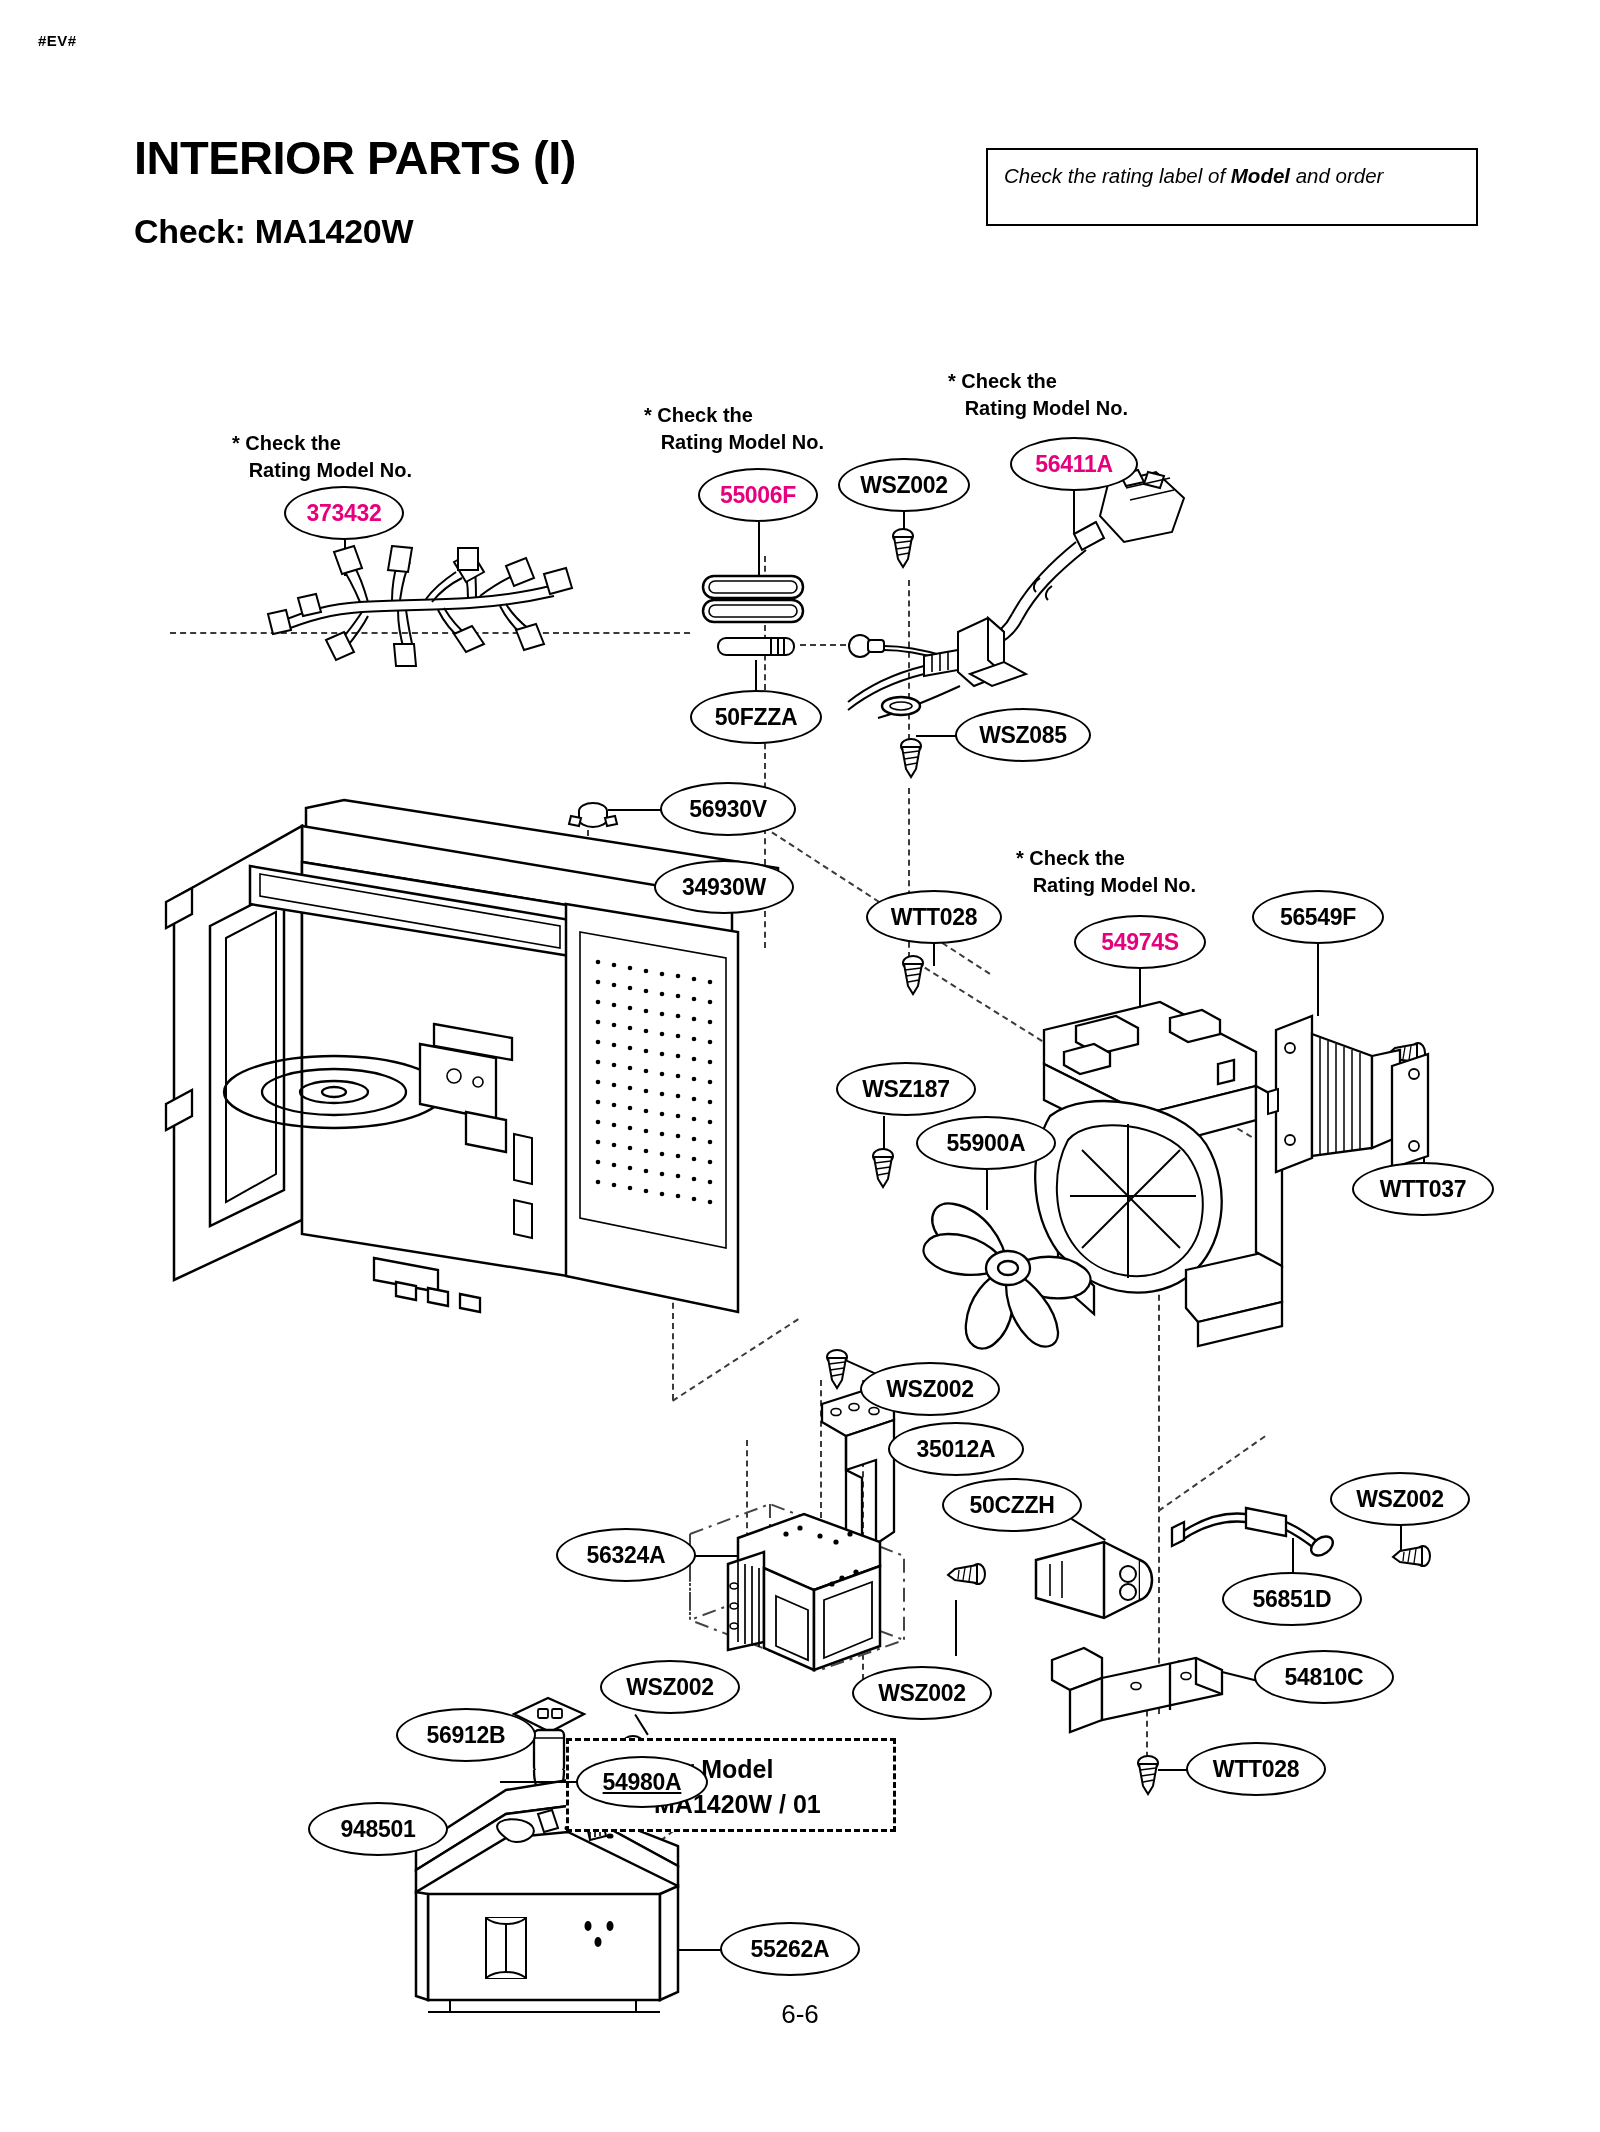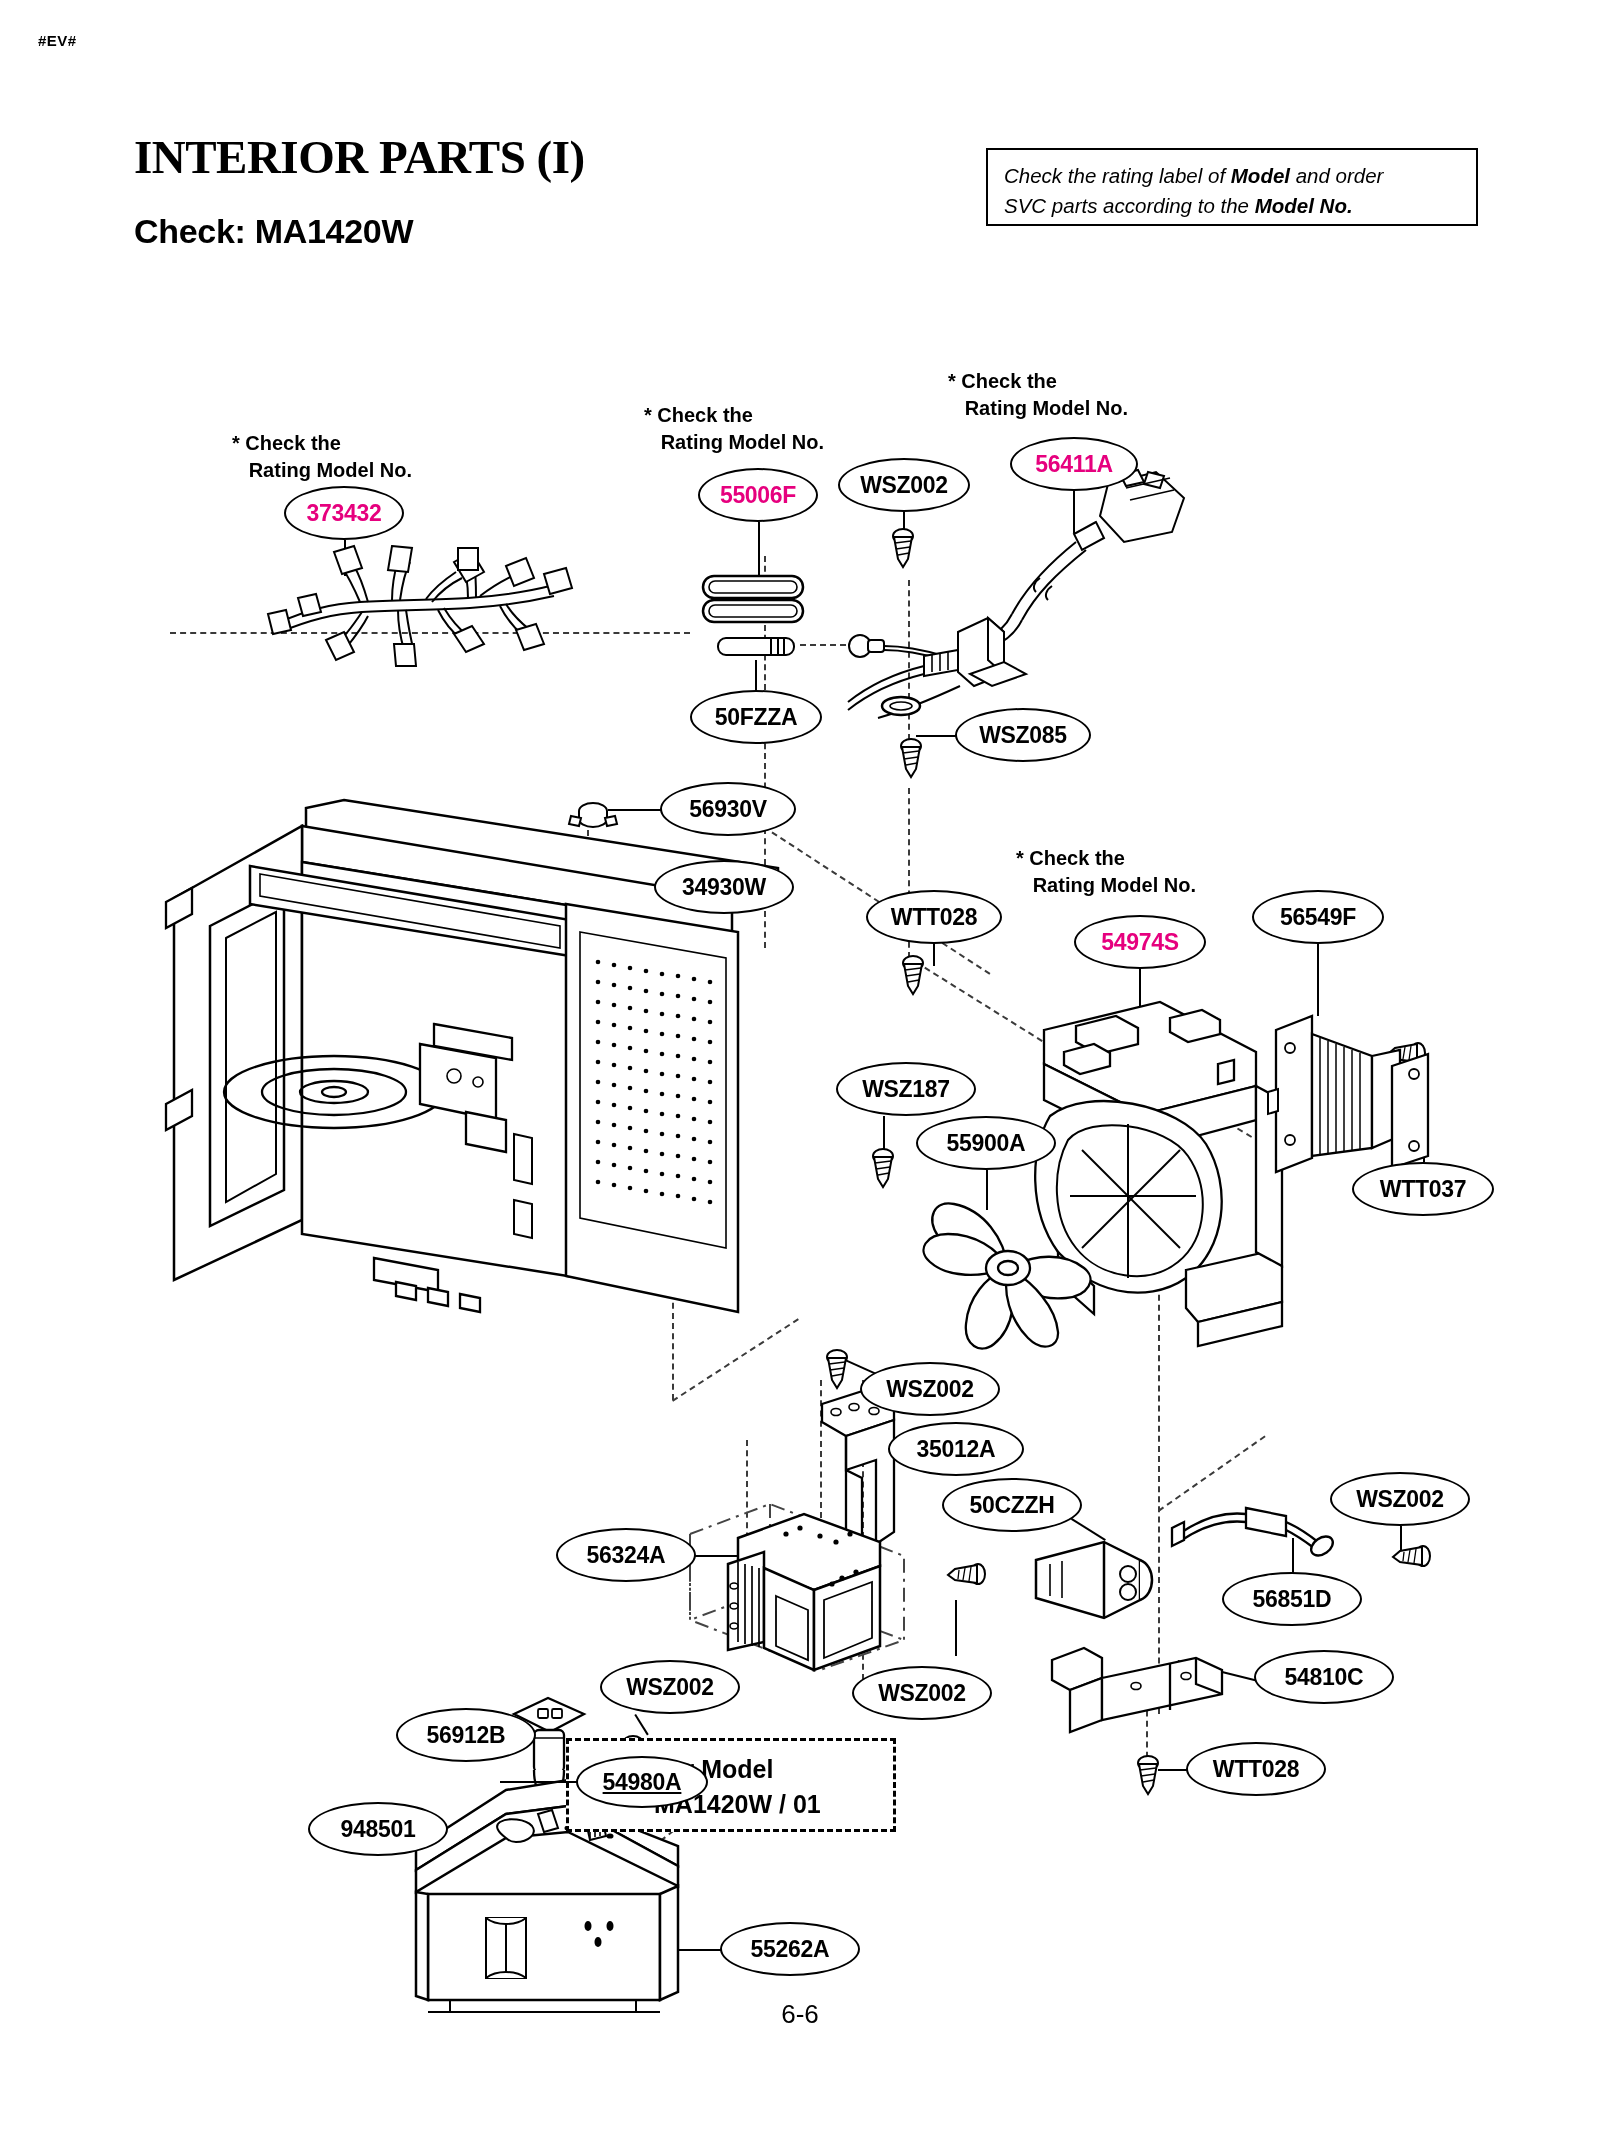--- a/index.html
+++ b/index.html
@@ -27,21 +27,20 @@
     letter-spacing: 0.5px;
   }
   #page-title {
     position: absolute;
     left: 134px;
     top: 130px;
     font-size: 47px;
     font-weight: bold;
     letter-spacing: -0.5px;
     white-space: nowrap;
-    font-family: Liberation Serif, serif;
   }
   #model-line {
     position: absolute;
     left: 134px;
     top: 212px;
     font-size: 34px;
     font-weight: bold;
     letter-spacing: -0.3px;
     white-space: nowrap;
   }
@@ -160,21 +159,20 @@
 <body>
 
 <div id="page">
 
   <div id="ev-tag">#EV#</div>
   <div id="page-title">INTERIOR PARTS (I)</div>
   <div id="model-line">Check: MA1420W</div>
 
   <div id="notice-box">
     <div class="nline"><span>Check the rating label of </span><span class="b">Model</span><span> and order</span></div>
-    <div class="nline"><span>SVC parts according to the </span><span class="b">Model No.</span></div>
   </div>
 
   <div class="note" style="left:232px; top:430px;">* Check the
    Rating Model No.</div>
   <div class="note" style="left:644px; top:402px;">* Check the
    Rating Model No.</div>
   <div class="note" style="left:948px; top:368px;">* Check the
    Rating Model No.</div>
   <div class="note" style="left:1016px; top:845px;">* Check the
    Rating Model No.</div>

